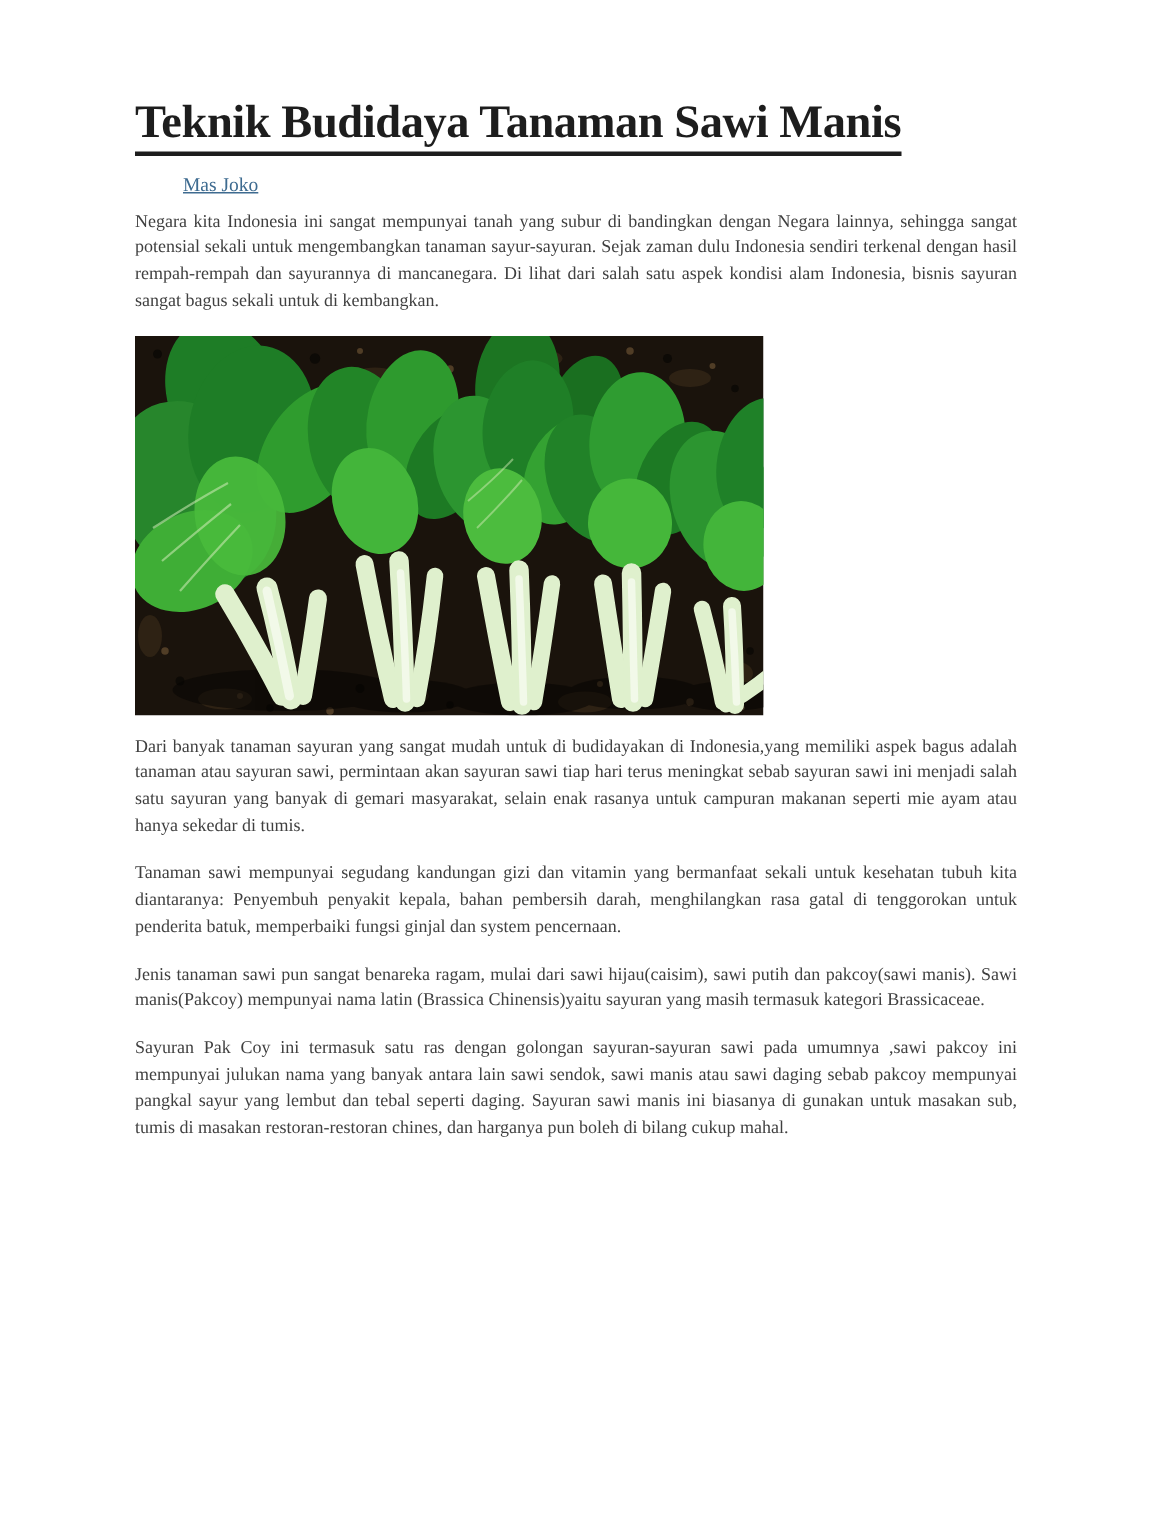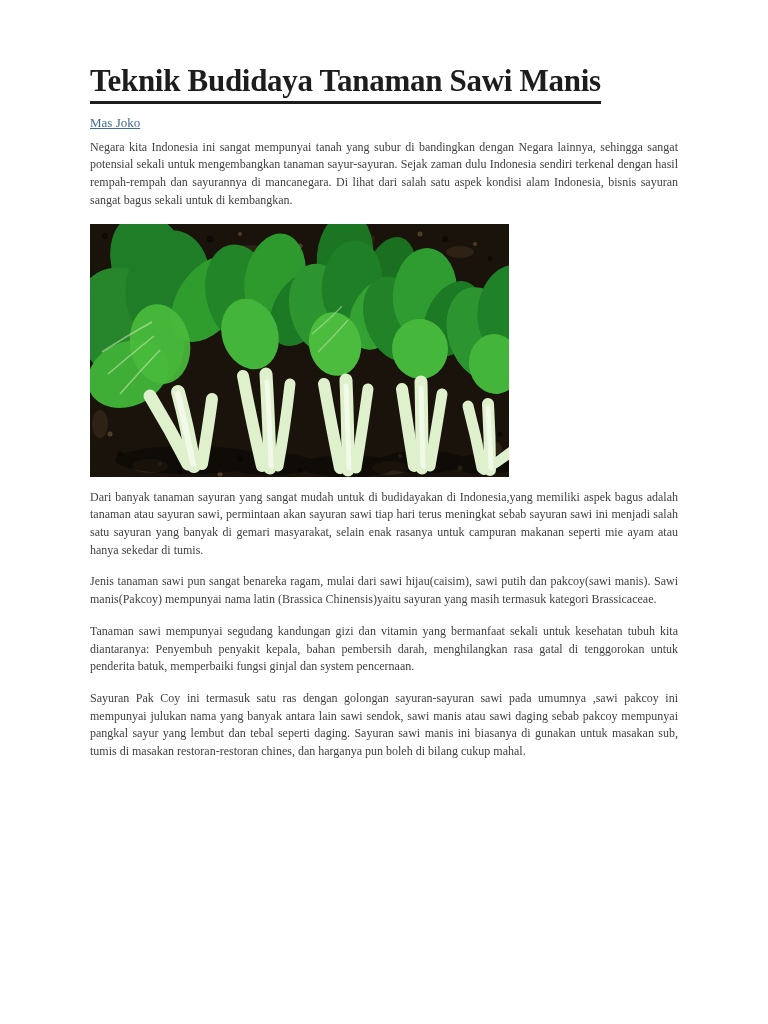--- a/index.html
+++ b/index.html
@@ -7,21 +7,21 @@
     width:768px;height:778px;box-sizing:border-box;
     padding:64px 90px 0 90px;background:#ffffff;overflow:hidden;
     font-family:Liberation Serif, serif;
   }
   h1.title{
     margin:0 0 13px 0;font-size:31px;line-height:1.12;
     font-weight:bold;color:#1d1d1d;letter-spacing:-0.3px;
   }
   .title-underline{border-bottom:3px solid #1d1d1d;padding-bottom:3px;}
   .meta{font-size:13px;line-height:1.62;margin:0 0 6px 0;}
-  .meta a{color:#3e6b90;text-decoration:underline;}
+  .meta a{color:#3e6b90;text-decoration:underline;margin-left:32px;}
   .meta .sep{color:#444444;}
   p.body-par{
     margin:0 0 14px 0;font-size:12px;line-height:17.7px;
     color:#3f3f3f;text-align:justify;
   }
   figure.photo{margin:0 0 12px 0;padding:0;width:419px;height:253px;}
   figure.photo svg{display:block;}
 </style>
 </head>
 <body>
@@ -183,17 +183,17 @@
           <path d="M392,244 Q386,212 378,182" stroke-width="11"></path>
           <path d="M400,246 Q400,212 398,180" stroke-width="12"></path>
           <path d="M394,246 Q412,236 428,222" stroke-width="10"></path>
         </g>
         <path d="M401,244 Q400,214 398,184" stroke="#f2f9e9" stroke-width="5" stroke-linecap="round" fill="none"></path>
       </g>
     </svg>
   </figure>
 
   <p class="body-par">Dari banyak tanaman sayuran yang sangat mudah untuk di budidayakan di Indonesia,yang memiliki aspek bagus  adalah tanaman atau sayuran sawi, permintaan akan sayuran sawi tiap hari terus meningkat sebab sayuran sawi ini menjadi salah satu sayuran yang banyak di gemari masyarakat, selain enak rasanya untuk campuran makanan seperti mie ayam atau hanya sekedar di tumis.</p>
+  <p class="body-par">Tanaman sawi mempunyai segudang  kandungan gizi dan vitamin yang bermanfaat sekali untuk kesehatan tubuh kita diantaranya: Penyembuh penyakit kepala, bahan pembersih darah, menghilangkan rasa gatal di tenggorokan untuk  penderita batuk, memperbaiki fungsi ginjal dan system pencernaan.</p>
   <p class="body-par">Jenis tanaman sawi pun sangat benareka ragam, mulai dari sawi hijau(caisim), sawi putih dan pakcoy(sawi manis). Sawi manis(Pakcoy) mempunyai nama latin (Brassica Chinensis)yaitu sayuran yang masih termasuk kategori Brassicaceae.</p>
-  <p class="body-par">Tanaman sawi mempunyai segudang  kandungan gizi dan vitamin yang bermanfaat sekali untuk kesehatan tubuh kita diantaranya: Penyembuh penyakit kepala, bahan pembersih darah, menghilangkan rasa gatal di tenggorokan untuk  penderita batuk, memperbaiki fungsi ginjal dan system pencernaan.</p>
   <p class="body-par">Sayuran Pak Coy ini termasuk satu ras dengan golongan sayuran-sayuran sawi pada umumnya ,sawi pakcoy ini mempunyai julukan nama yang banyak antara lain sawi sendok, sawi manis atau sawi daging sebab pakcoy mempunyai pangkal sayur yang lembut dan tebal seperti  daging. Sayuran sawi manis ini biasanya di gunakan untuk masakan sub, tumis di masakan restoran-restoran chines, dan harganya pun boleh di bilang cukup mahal.</p>
 
 </div>
 
 </body></html>

